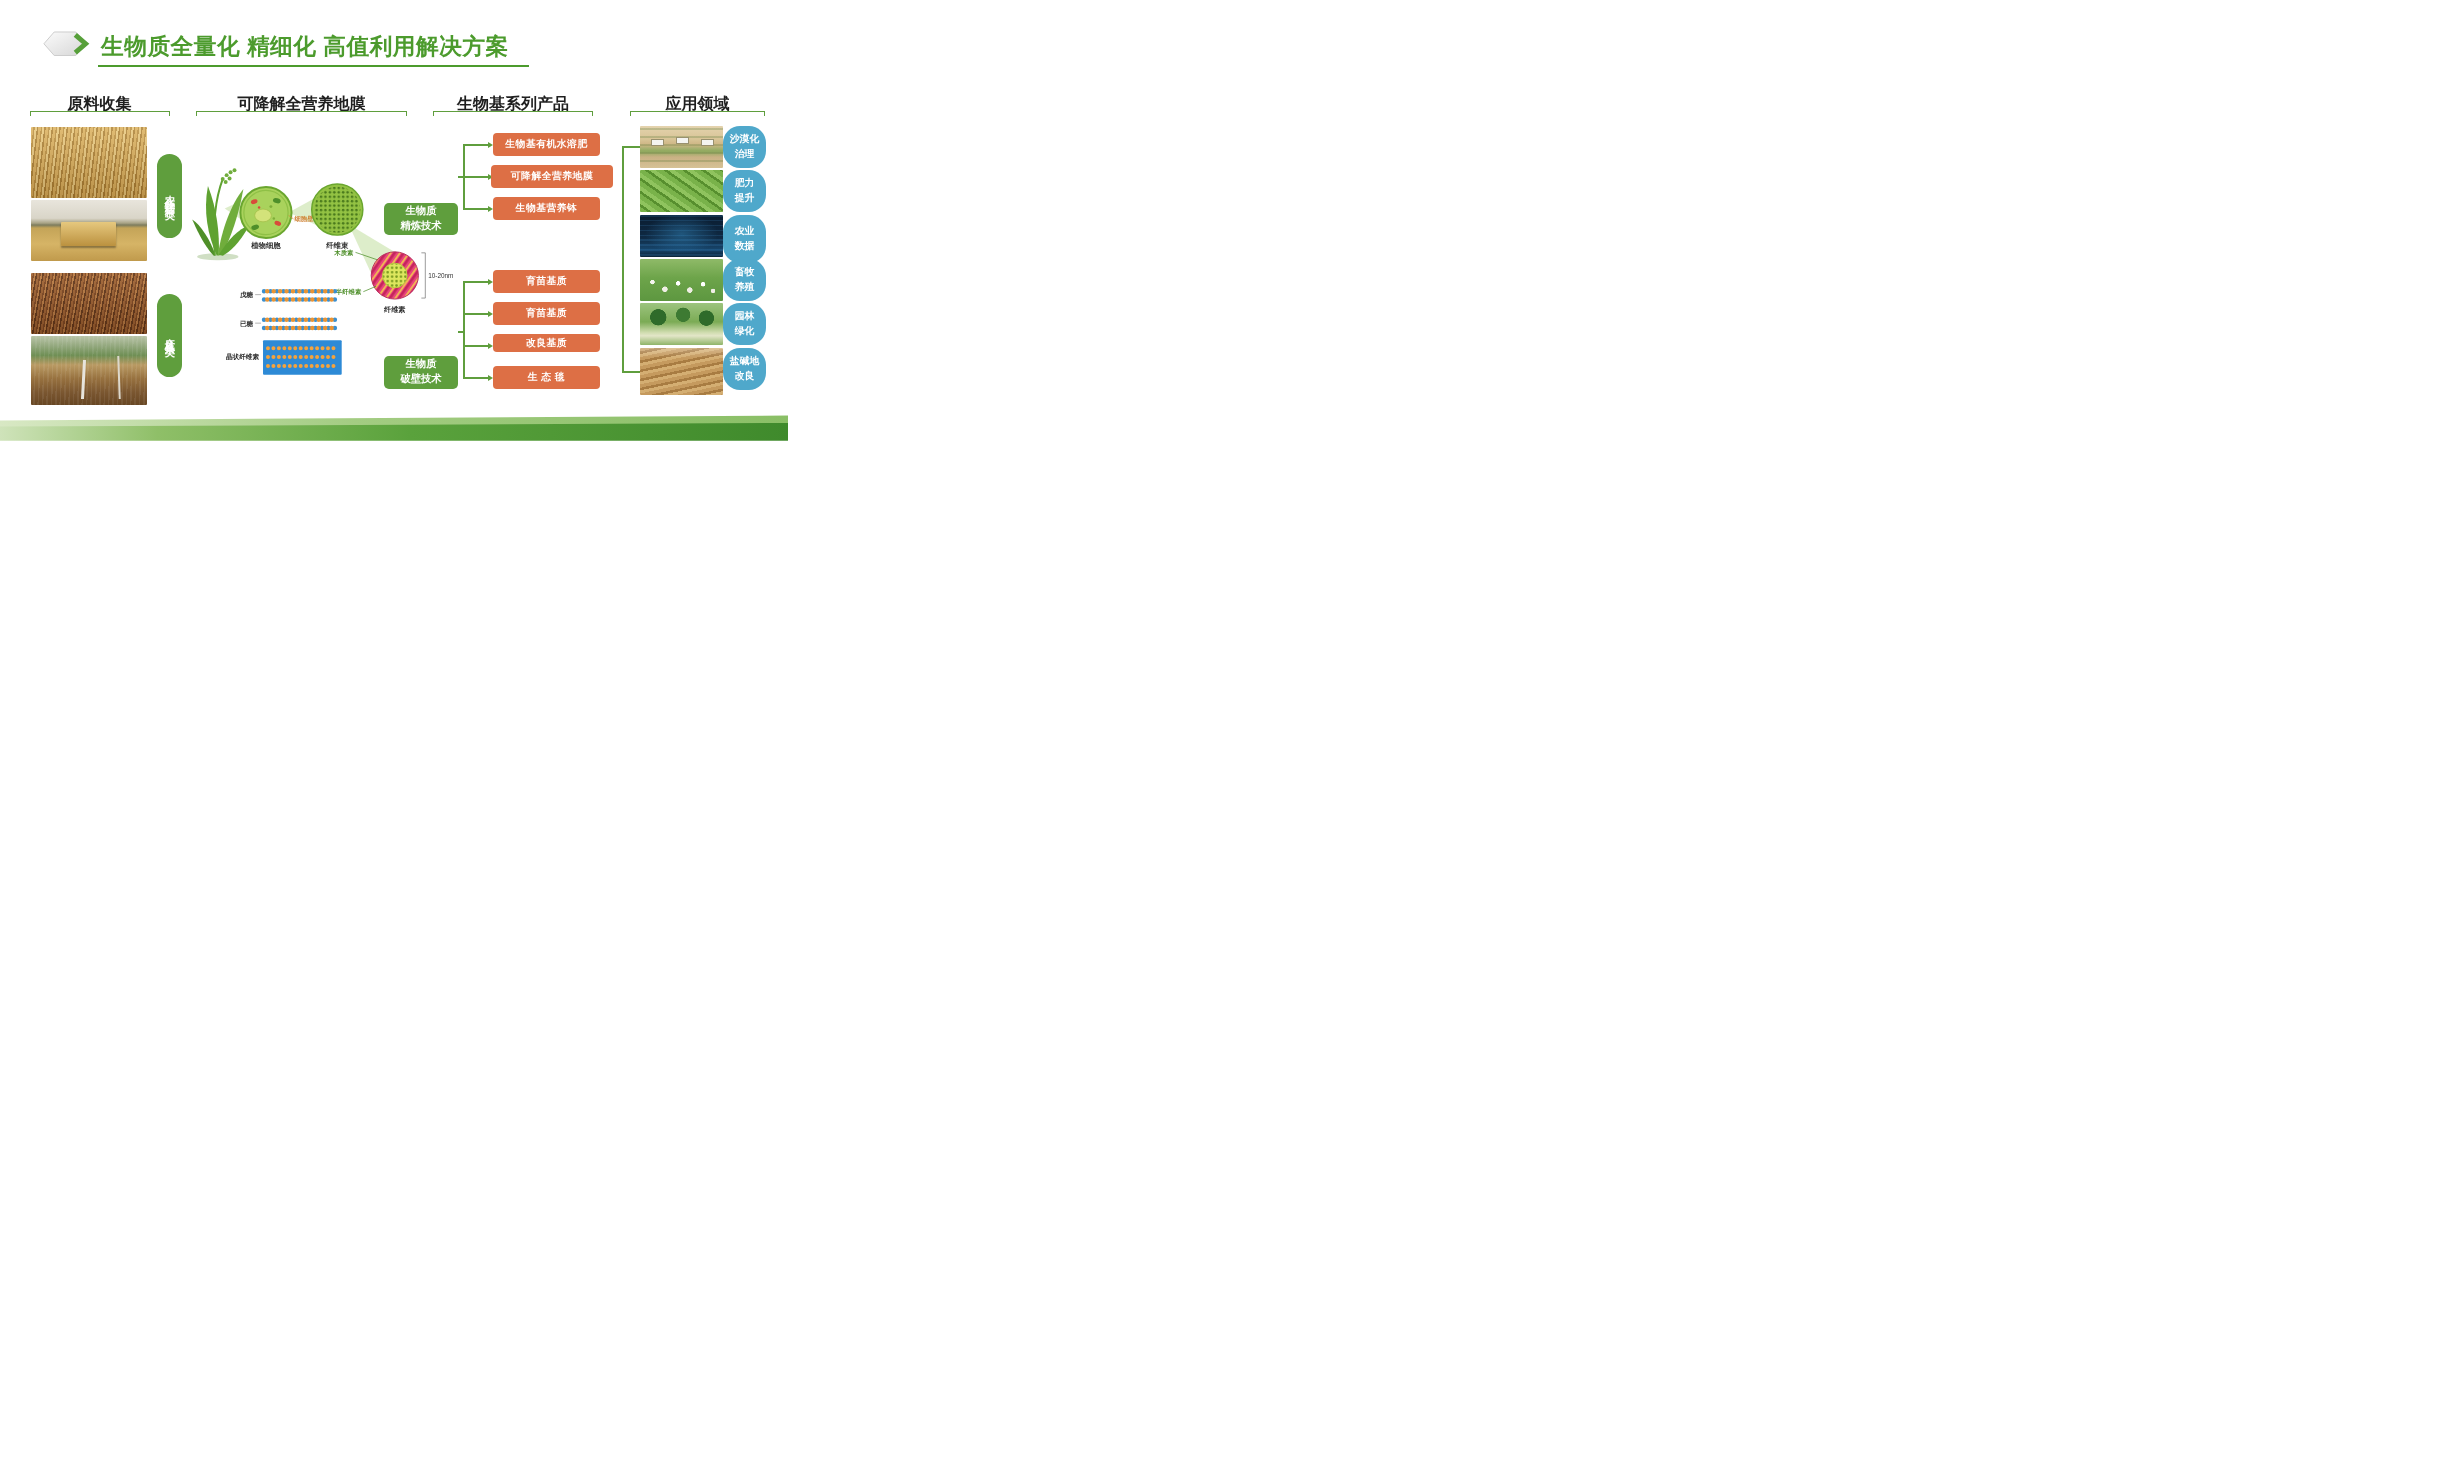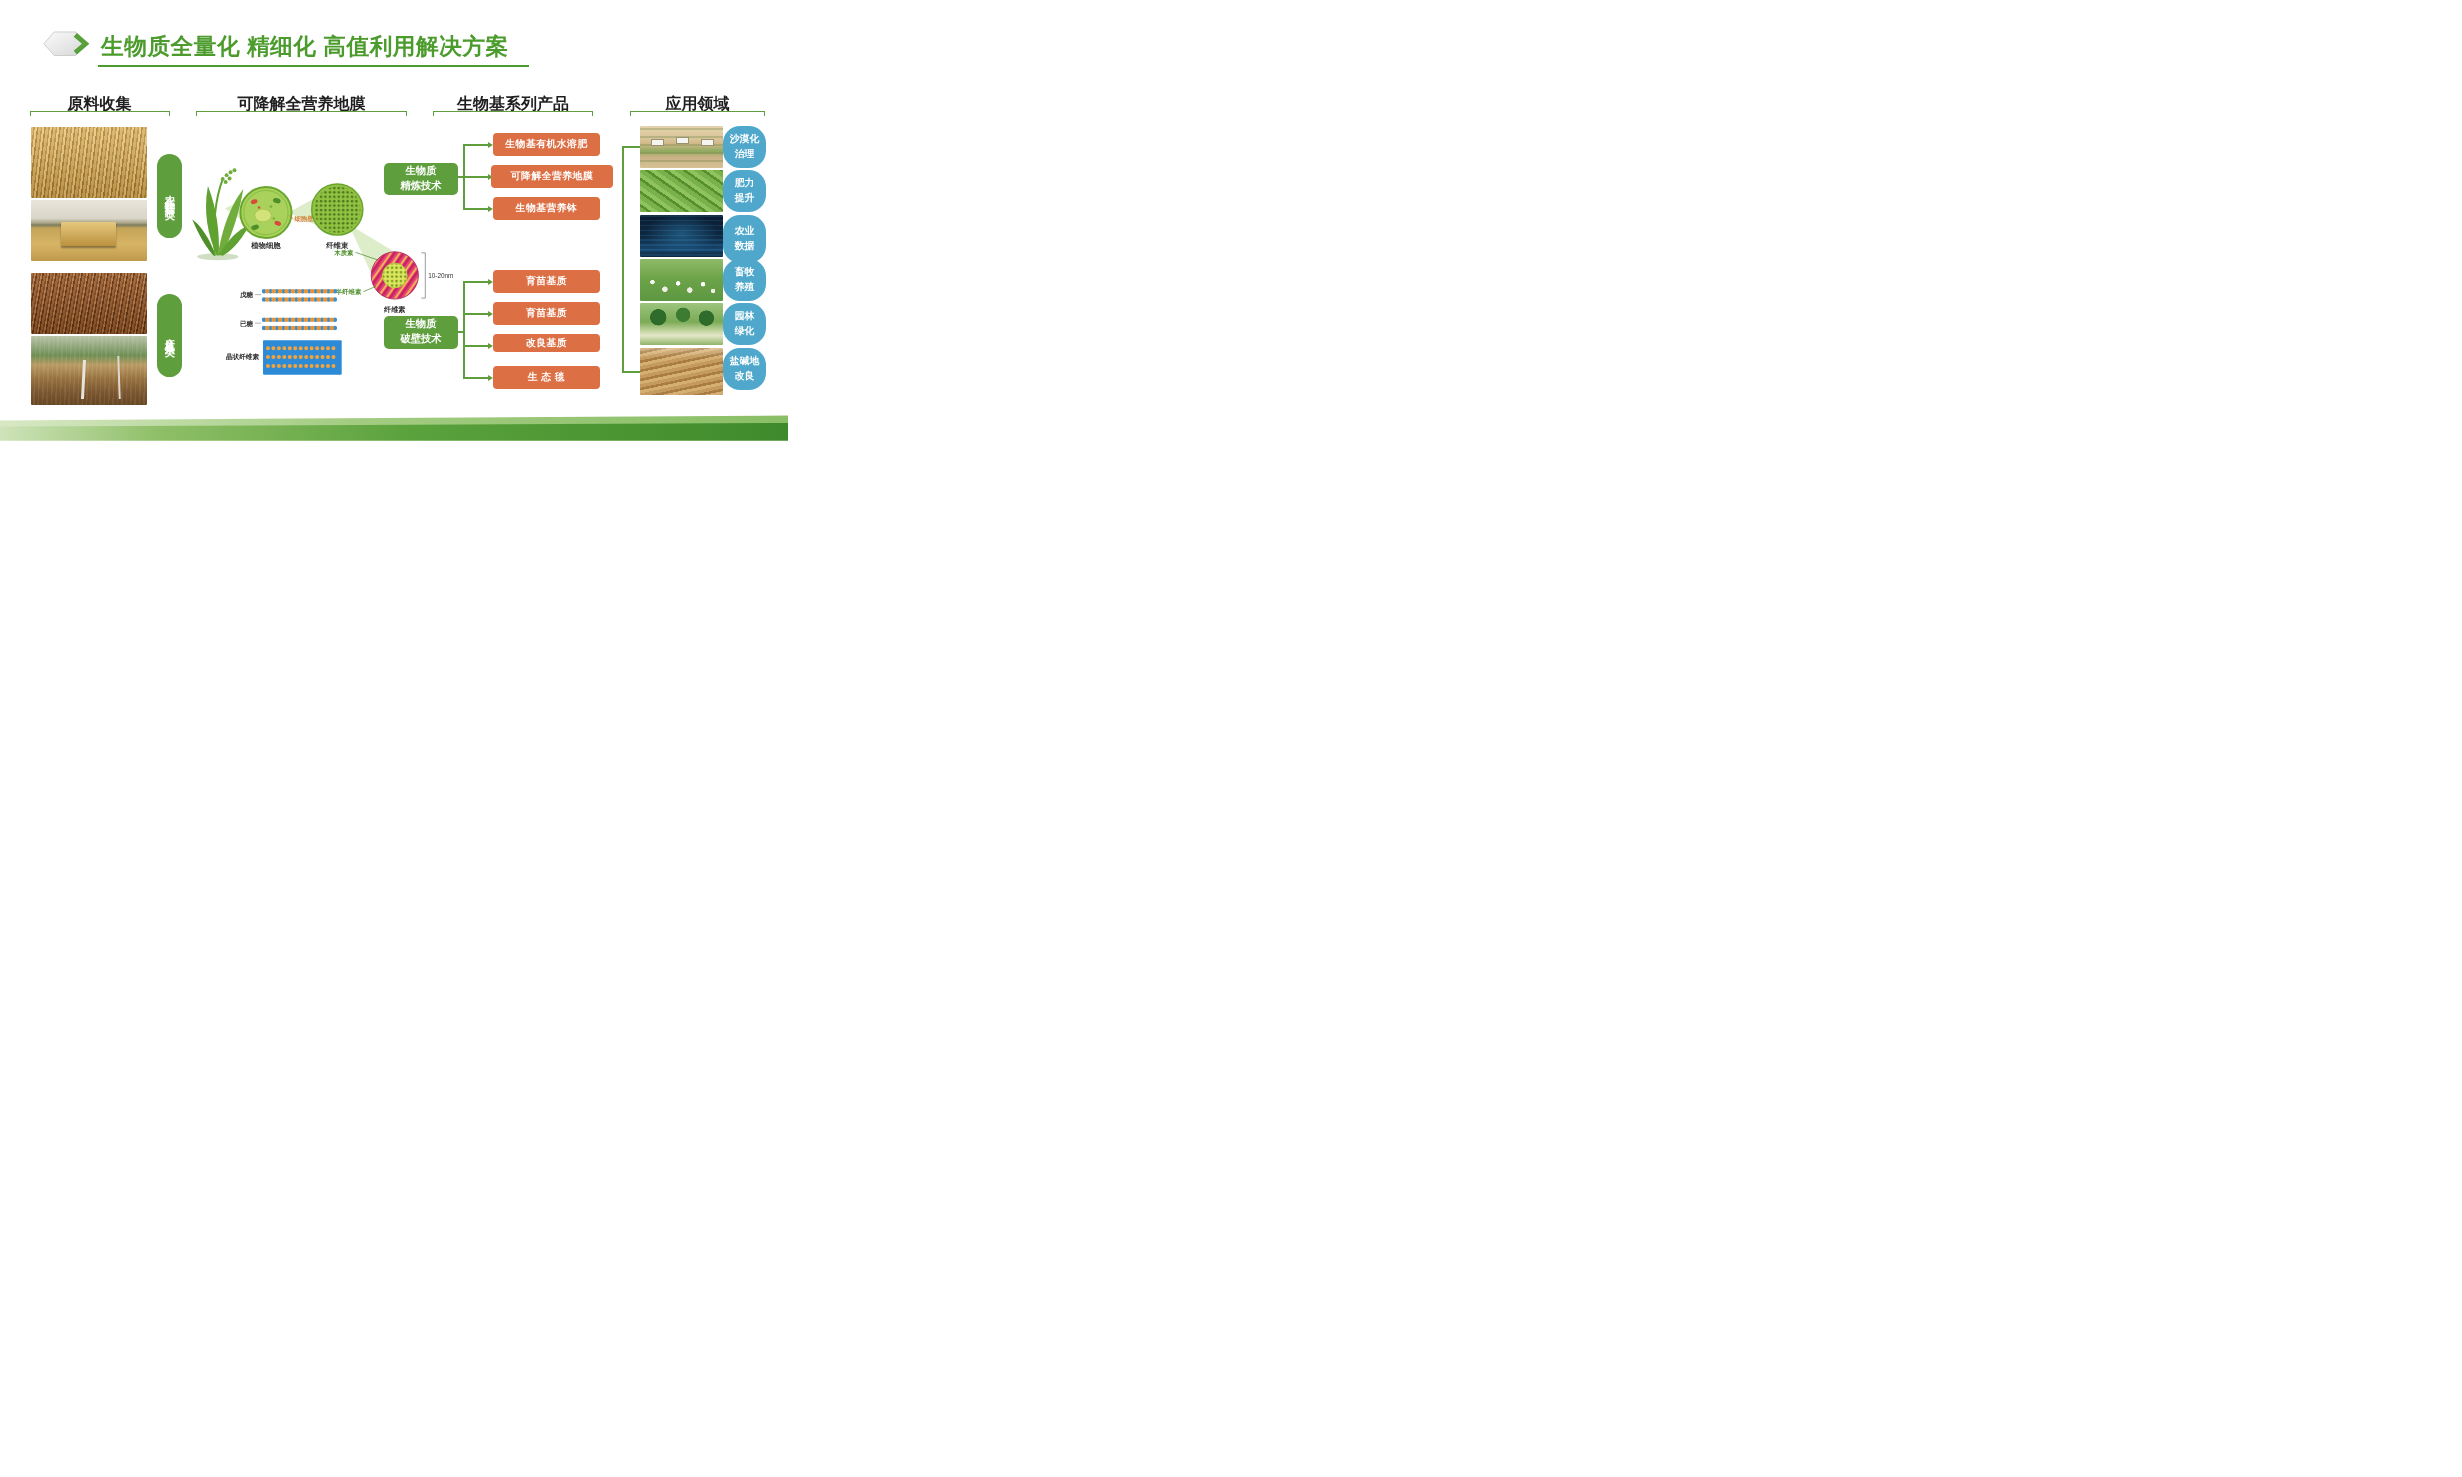--- a/index.html
+++ b/index.html
@@ -15,21 +15,21 @@
   .title-underline { position: absolute; background: #4c9b2d; }
 
   .col-header { position: absolute; font-size: 16px; font-weight: bold; color: #1f1f1f; text-align: center; }
   .bracket { position: absolute; border: 1.5px solid #5f9e3d; border-bottom: none; height: 5.4px; }
 
   .vpill { position: absolute; background: #5f9e3d; border-radius: 12.3px; display: flex; align-items: center; justify-content: center; }
   .vpill span { writing-mode: vertical-rl; text-orientation: upright; color: #fff; font-size: 10.3px; font-weight: bold; letter-spacing: 3px; }
 
   .tech-box { position: absolute; background: #5f9e3d; border-radius: 4.9px; color: #fff;
     font-size: 10.3px; font-weight: bold; display: flex; align-items: center; justify-content: center;
-    text-align: center; white-space: pre-line; line-height: 1.45; }
+    text-align: center; white-space: pre-line; line-height: 1.45; margin-top: 40px; }
   .product-box { position: absolute; background: #dd6f45; border-radius: 3.9px; color: #fff;
     font-size: 9.8px; font-weight: 600; letter-spacing: 0.5px; display: flex; align-items: center; justify-content: center; }
 
   .app-label { position: absolute; background: #4fa8cb; color: #fff; font-size: 9.8px; font-weight: 600;
     display: flex; align-items: center; justify-content: center; text-align: center; white-space: pre-line; line-height: 1.5; border-radius: 17px; }
 
   .vline { position: absolute; width: 1.5px; background: #5f9e3d; }
   .hline { position: absolute; height: 1.5px; background: #5f9e3d; }
   .hline.arrow::after { content: ""; position: absolute; right: -5.4px; top: 50%; transform: translateY(-50%);
     width: 0; height: 0; border-left: 5.4px solid #5f9e3d; border-top: 3.9px solid transparent; border-bottom: 3.9px solid transparent; }

